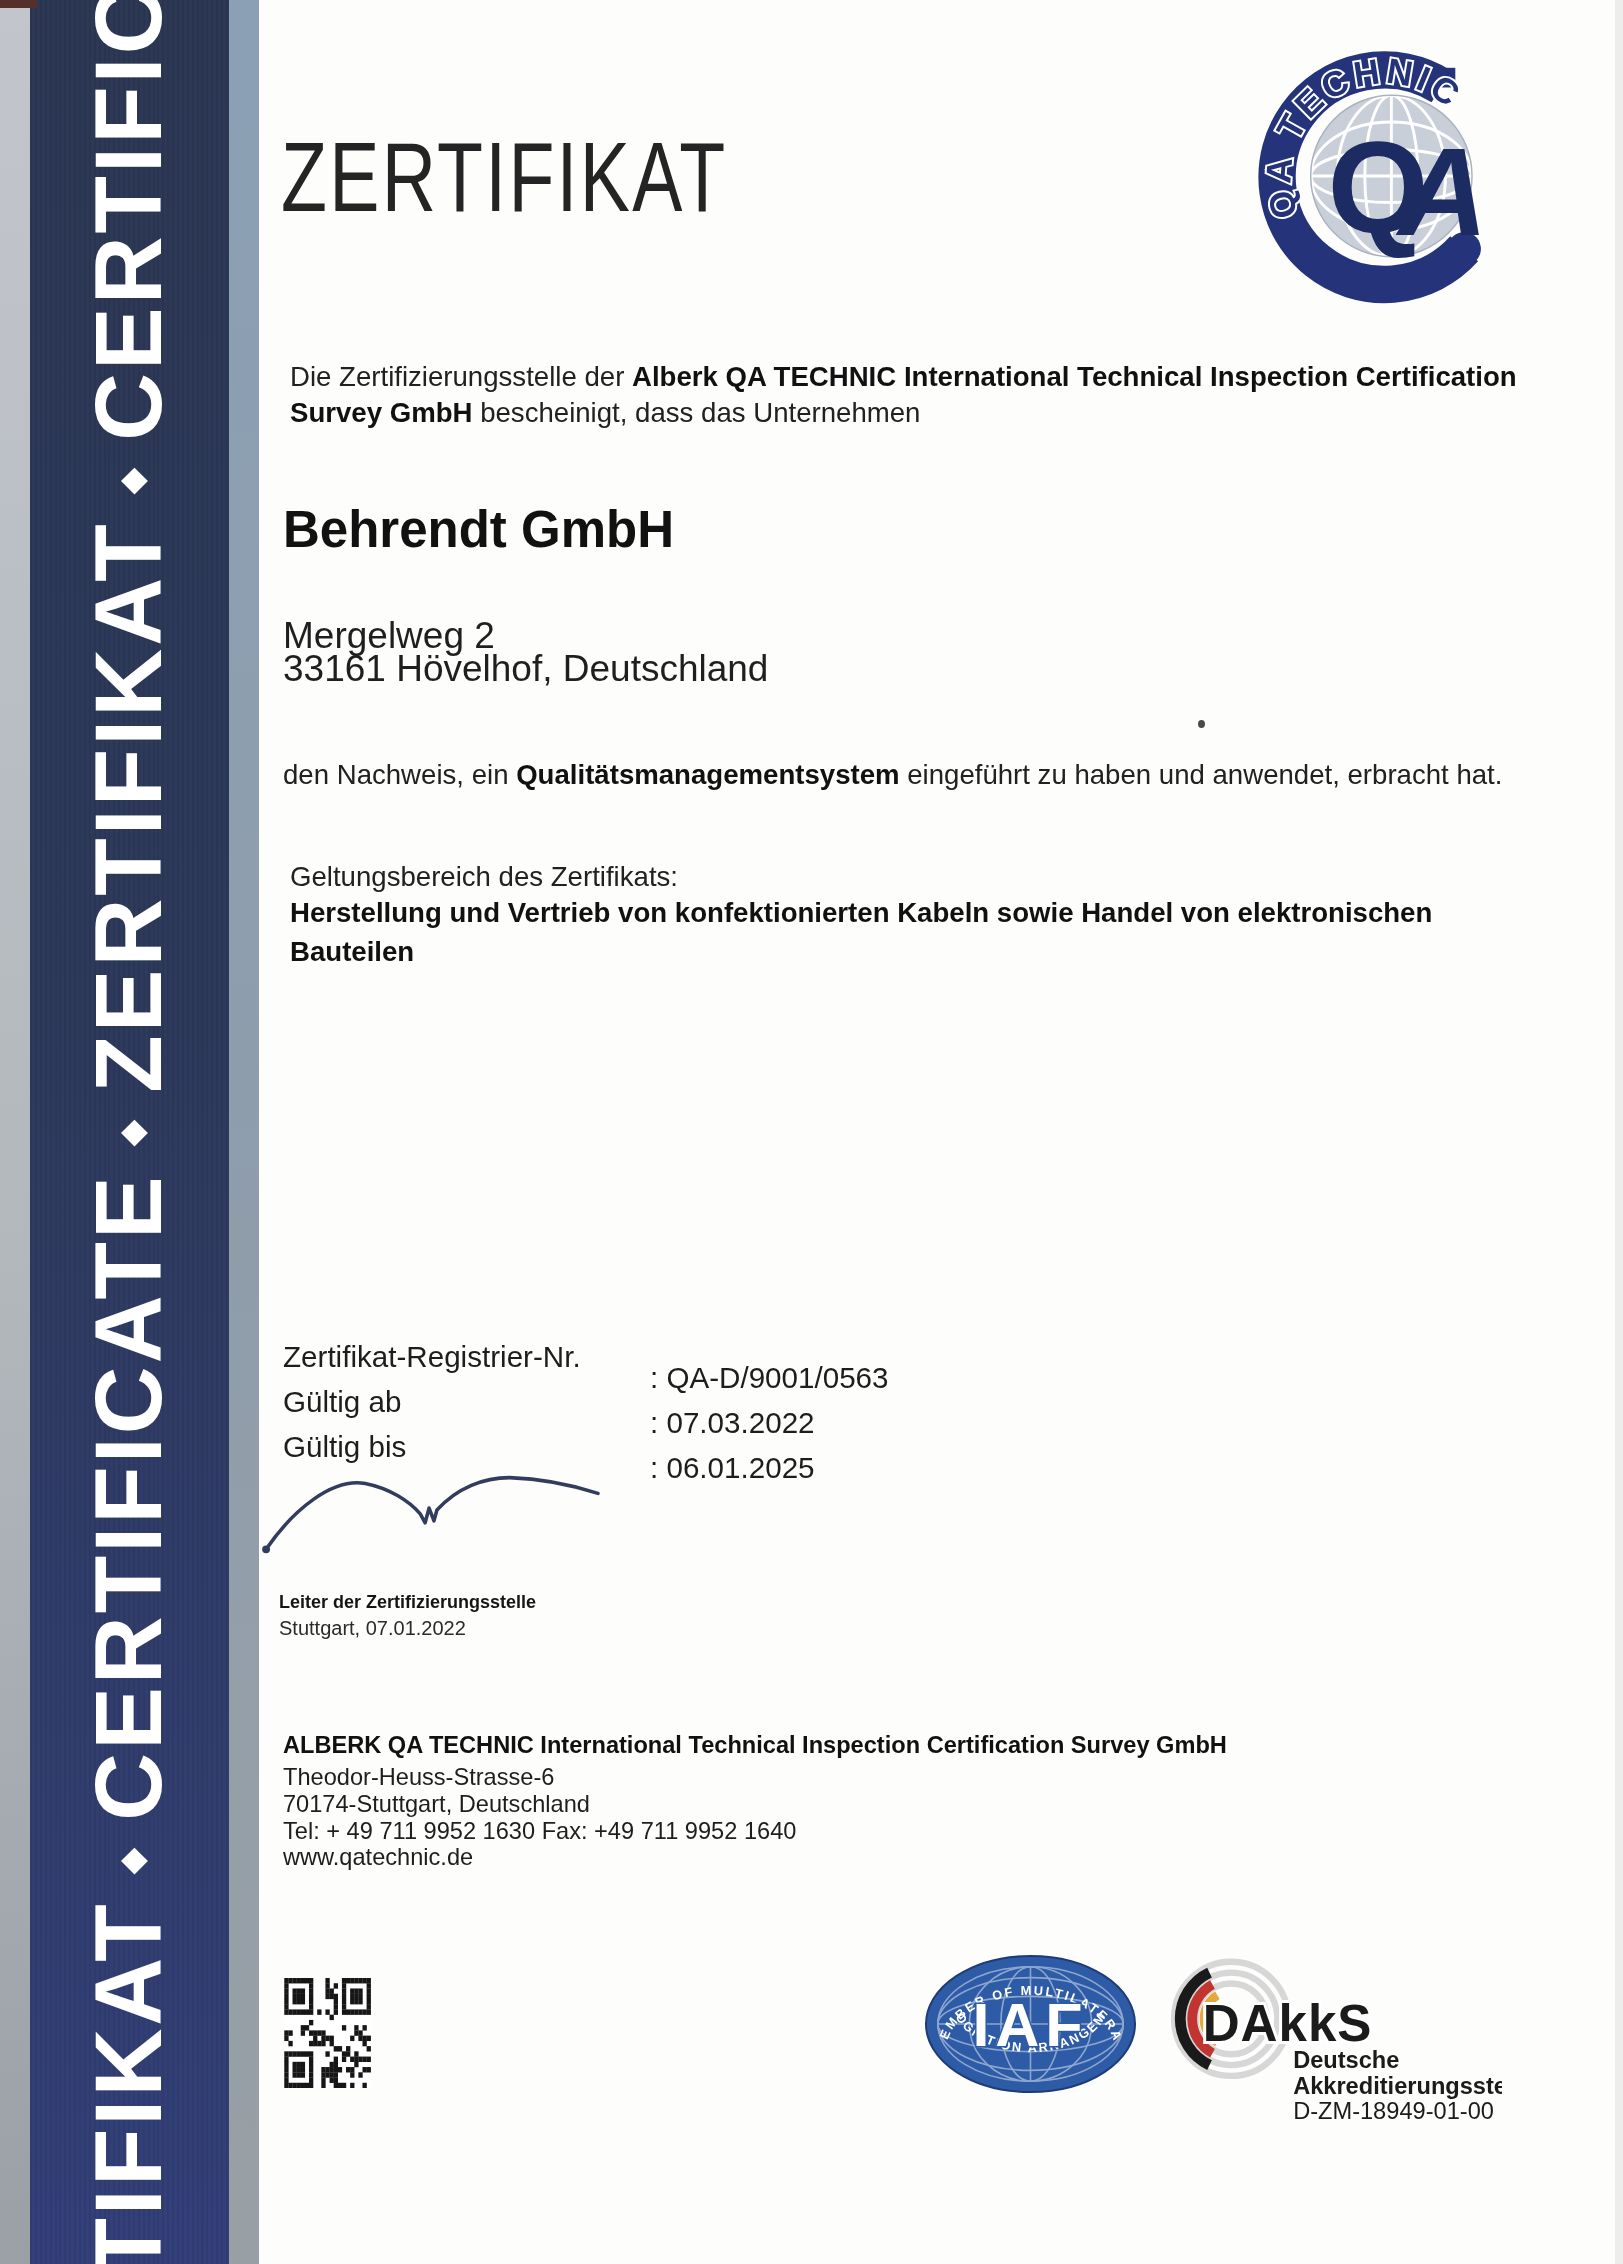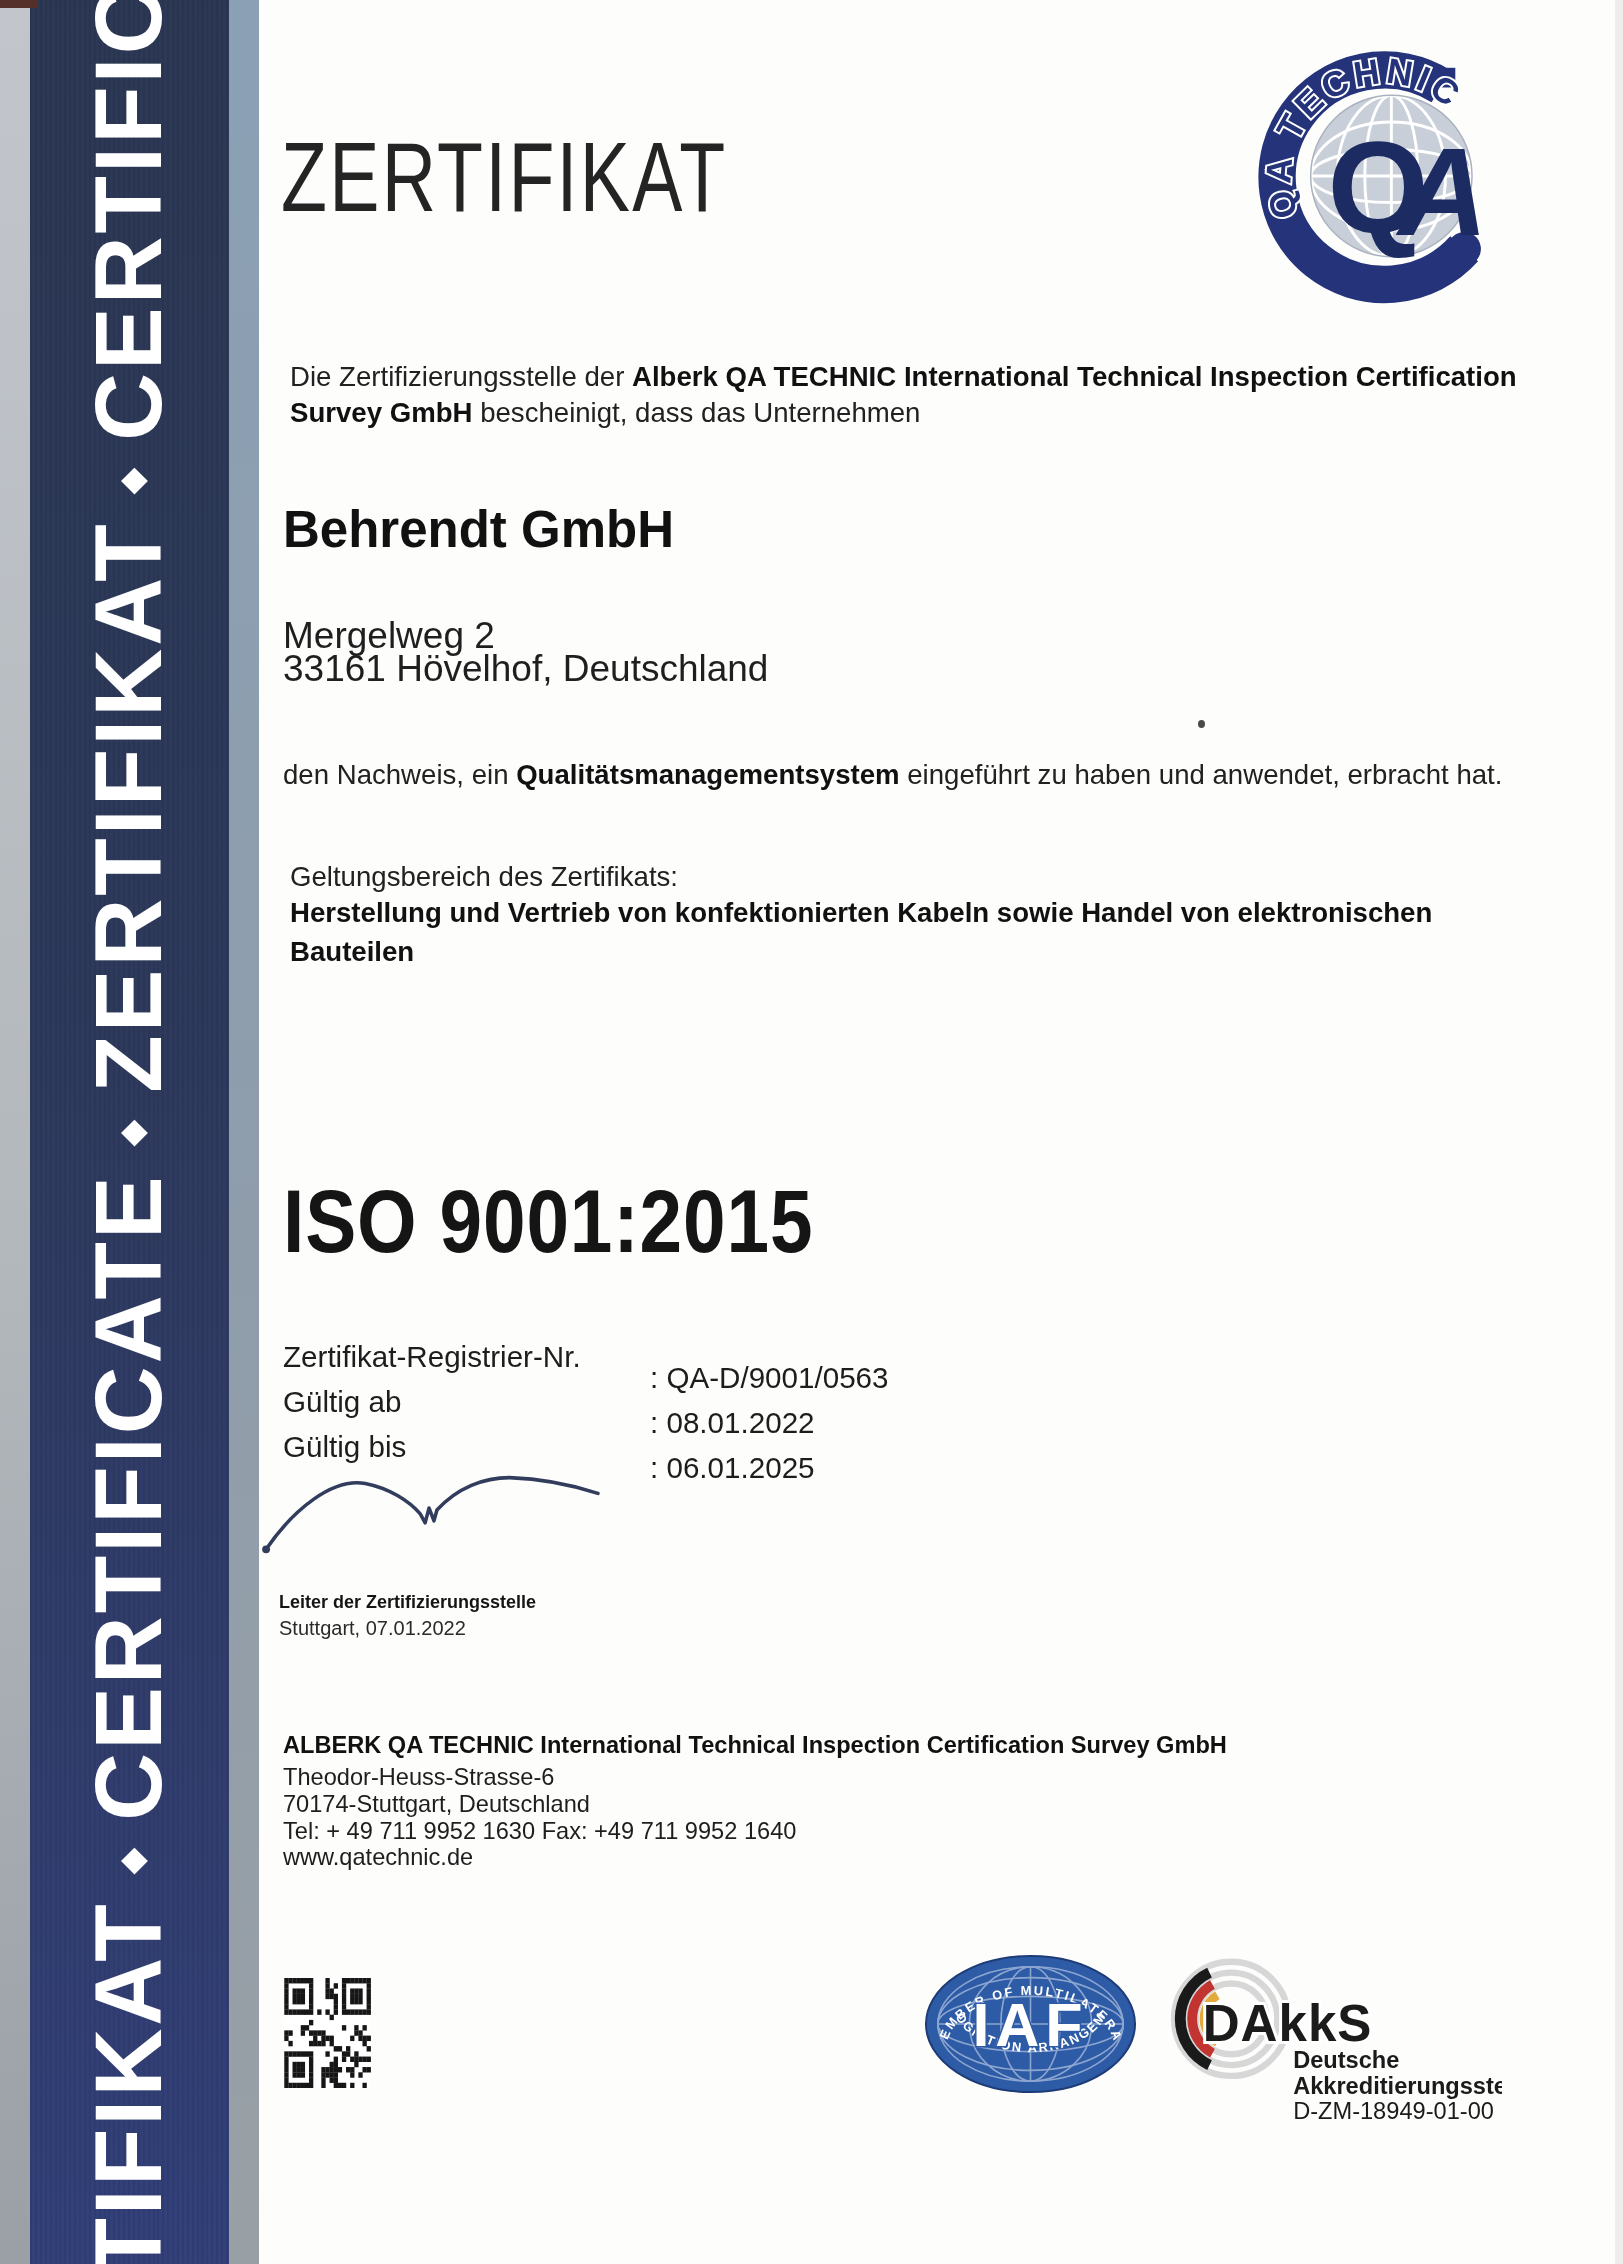--- a/index.html
+++ b/index.html
@@ -110,29 +110,28 @@
   <div class="ink-dot"></div>
 
   <div class="abs body-par statement"><span>den Nachweis, ein </span><span class="b">Qualitätsmanagementsystem</span><span> eingeführt zu haben und anwendet, erbracht hat.</span></div>
 
   <div class="abs body-par scope">
     <div class="lbl">Geltungsbereich des Zertifikats:</div>
     <span class="b txt">Herstellung und Vertrieb von konfektionierten Kabeln sowie Handel von elektronischen Bauteilen</span>
   </div>
 
 
-  <div class="abs iso"><span>ISO 9001:2015</span></div>
 
   <div class="reg-row" style="top:1340px;">
     <span>Zertifikat-Registrier-Nr.</span>
     <span class="val">: QA-D/9001/0563</span>
   </div>
   <div class="reg-row" style="top:1385px;">
     <span>Gültig ab</span>
-    <span class="val">: 08.01.2022</span>
+    <span class="val">: 07.03.2022</span>
   </div>
   <div class="reg-row" style="top:1430px;">
     <span>Gültig bis</span>
     <span class="val">: 06.01.2025</span>
   </div>
 
   <svg class="abs" style="left:246px;top:1458px;" width="374" height="108" viewBox="0 0 380 110">
     <circle cx="20" cy="93" r="4" fill="#323d5e"></circle>
     <path d="M 20 93 C 48 52, 88 20, 121 26 C 146 31, 166 44, 177 57
              l 5 9 l 4 -15 l 5 13 l 3 -11

